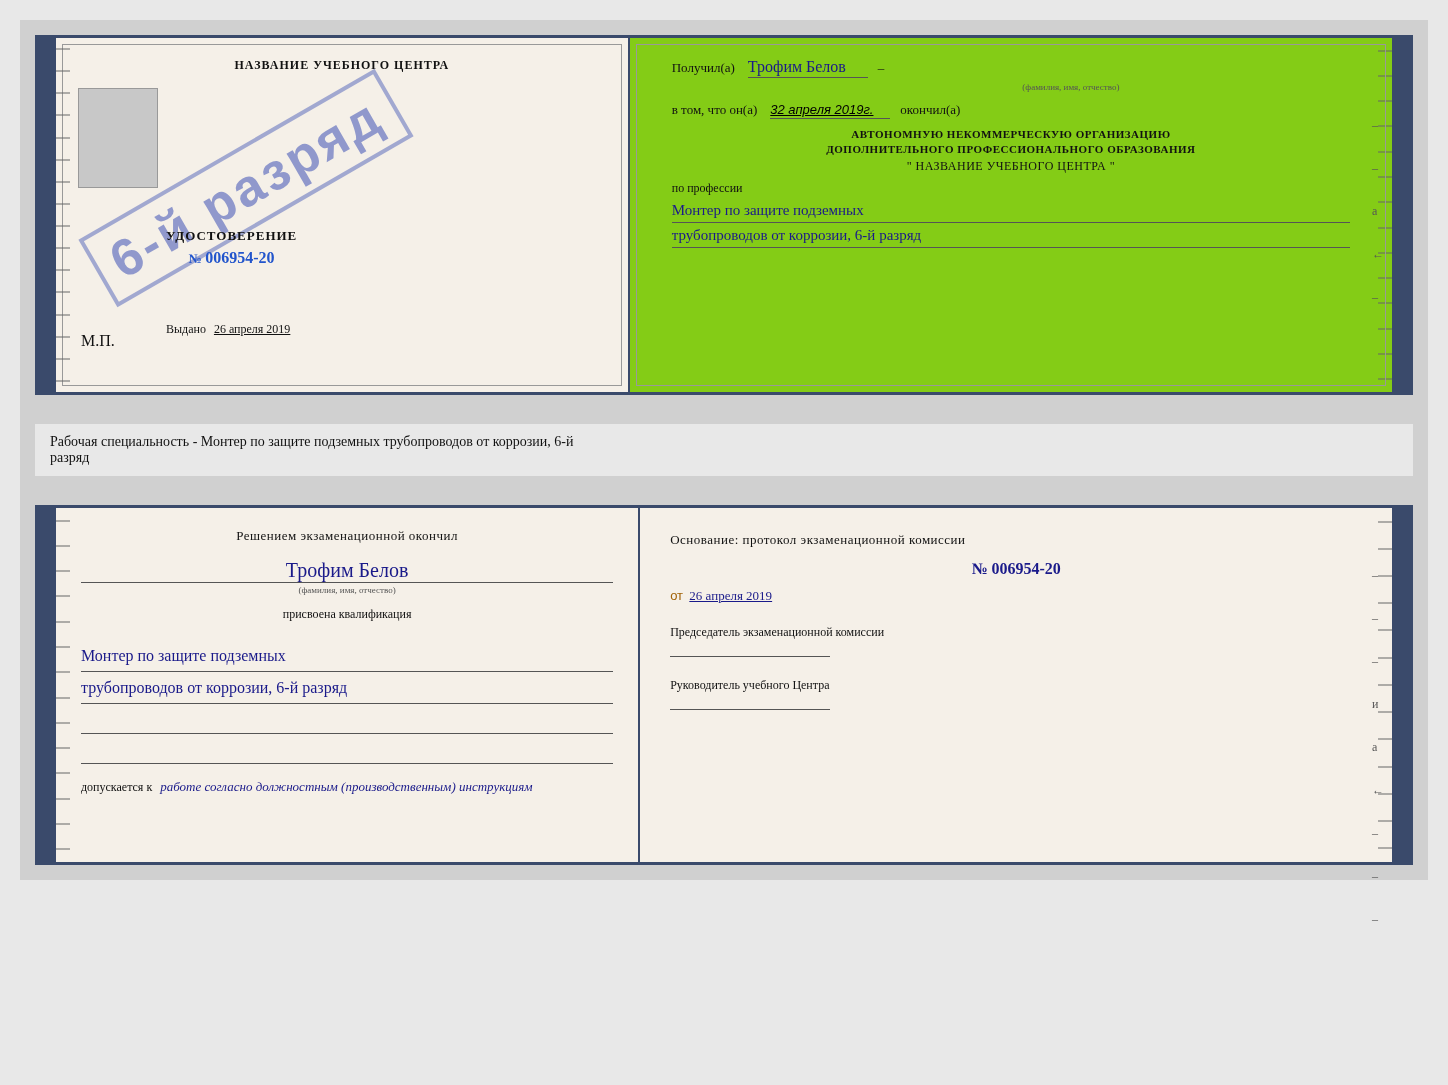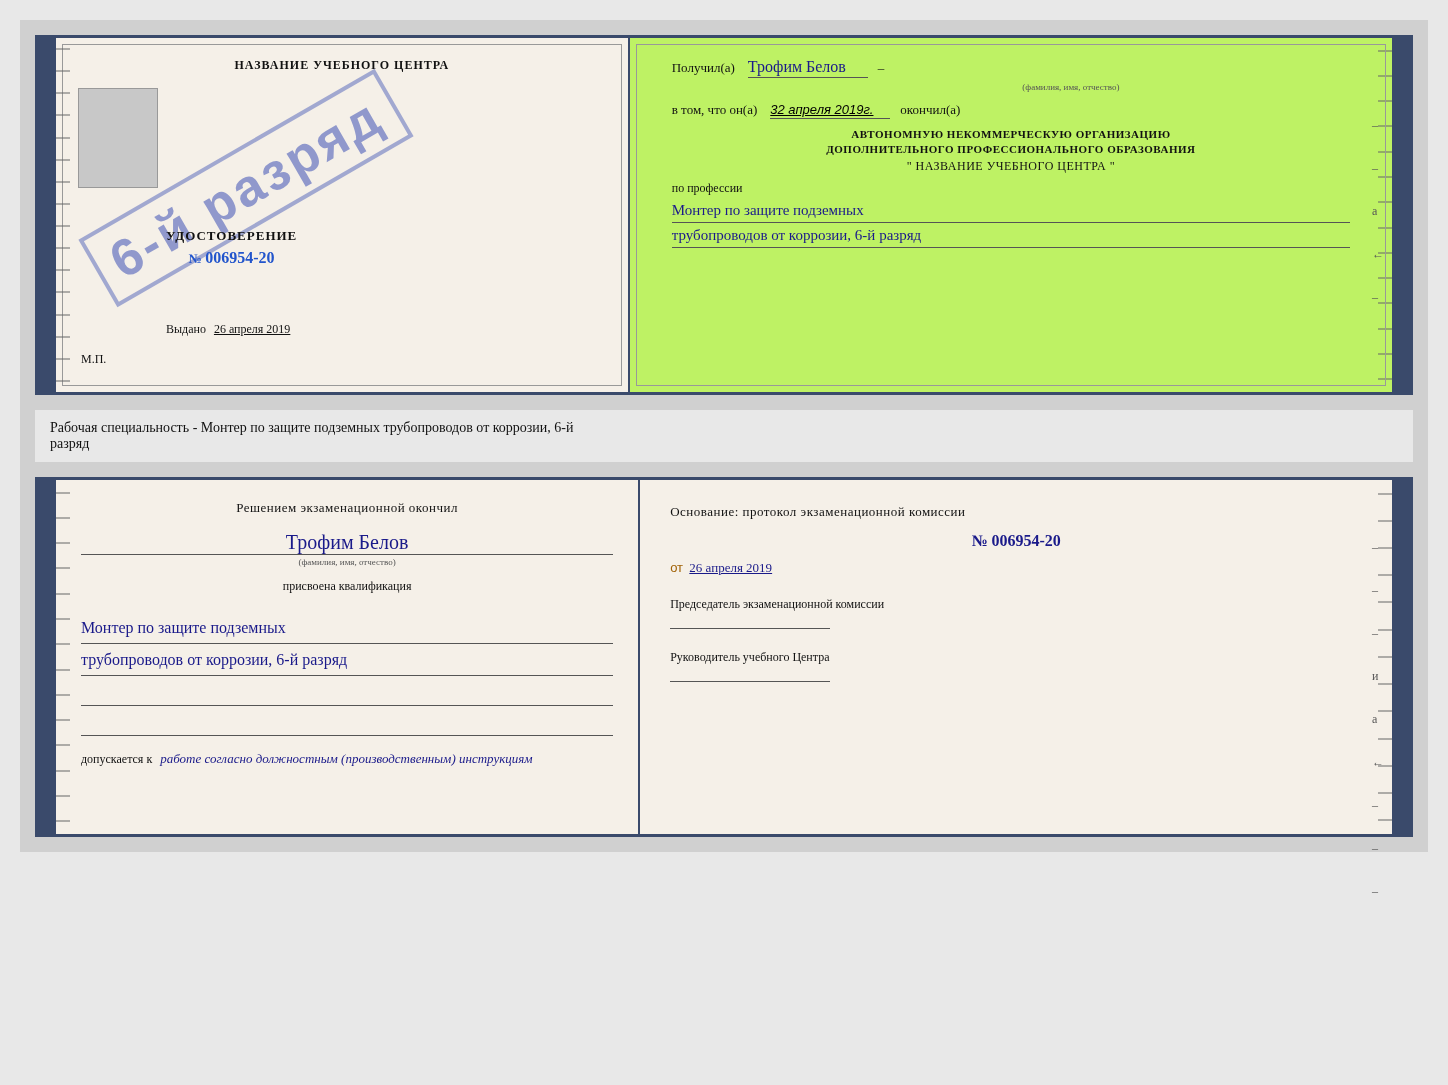--- a/index.html
+++ b/index.html
@@ -11,21 +11,21 @@
       padding: 20px;
       width: 1448px;
       min-height: 1085px;
     }
 
     .page-wrapper {
       background: #d0d0d0;
       padding: 15px;
       display: flex;
       flex-direction: column;
-      gap: 15px;
+      gap: 29px;
     }
 
     
     .certificate-book {
       display: flex;
       border: 3px solid #3a4a6b;
       background: #f5f0e8;
       position: relative;
       min-height: 360px;
     }
@@ -43,21 +43,21 @@
       position: relative;
       background: #f5f0e8;
       display: flex;
       flex-direction: column;
       align-items: center;
     }
 
     .cert-right {
       flex: 1.3;
       padding: 20px 42px;
-      background: #bef264;
+      background: #84cc16;
       position: relative;
     }
 
     .cert-right-spine {
       width: 18px;
       background: #3a4a6b;
       flex-shrink: 0;
     }
 
     
@@ -126,23 +126,23 @@
 
     .cert-issued {
       font-size: 12px;
       position: absolute;
       bottom: 55px;
       left: 110px;
     }
 
     .cert-mp {
       position: absolute;
-      bottom: 25px;
+      bottom: 42px;
       left: 25px;
-      font-size: 12px;
+      font-size: 16px;
     }
 
     
     .cert-right-row {
       display: flex;
       align-items: baseline;
       margin-bottom: 8px;
       font-size: 13px;
     }
 

